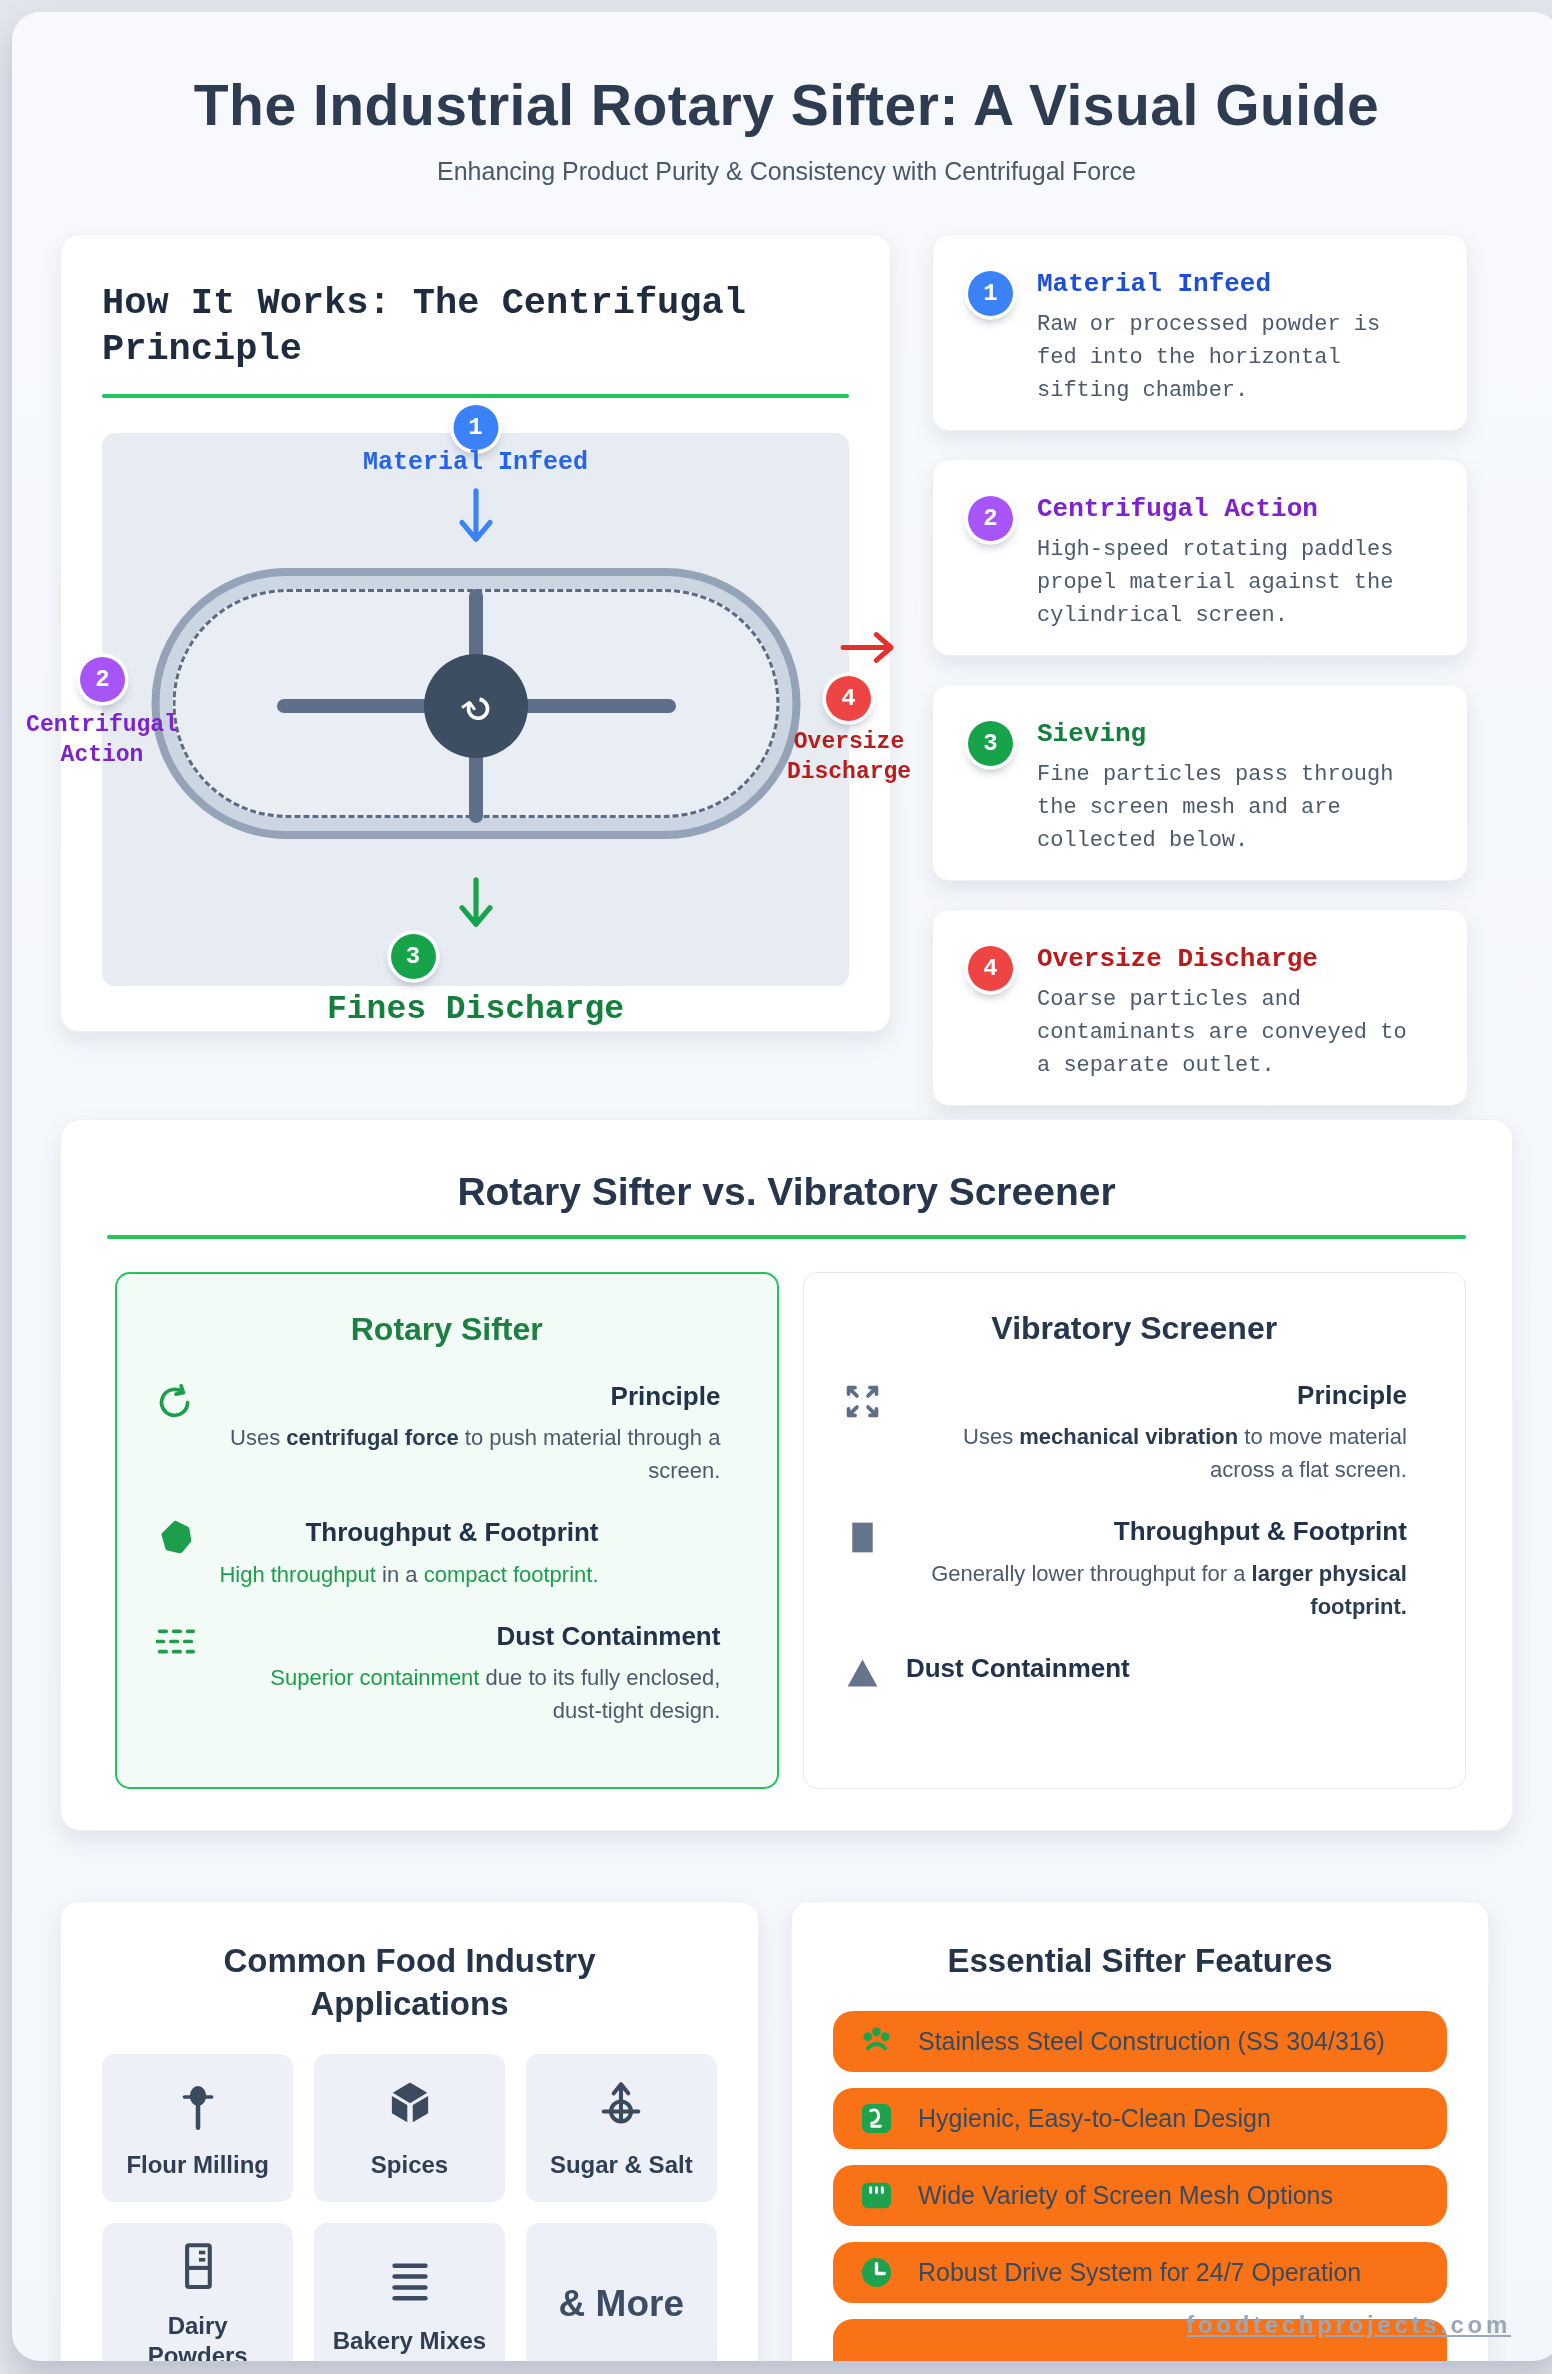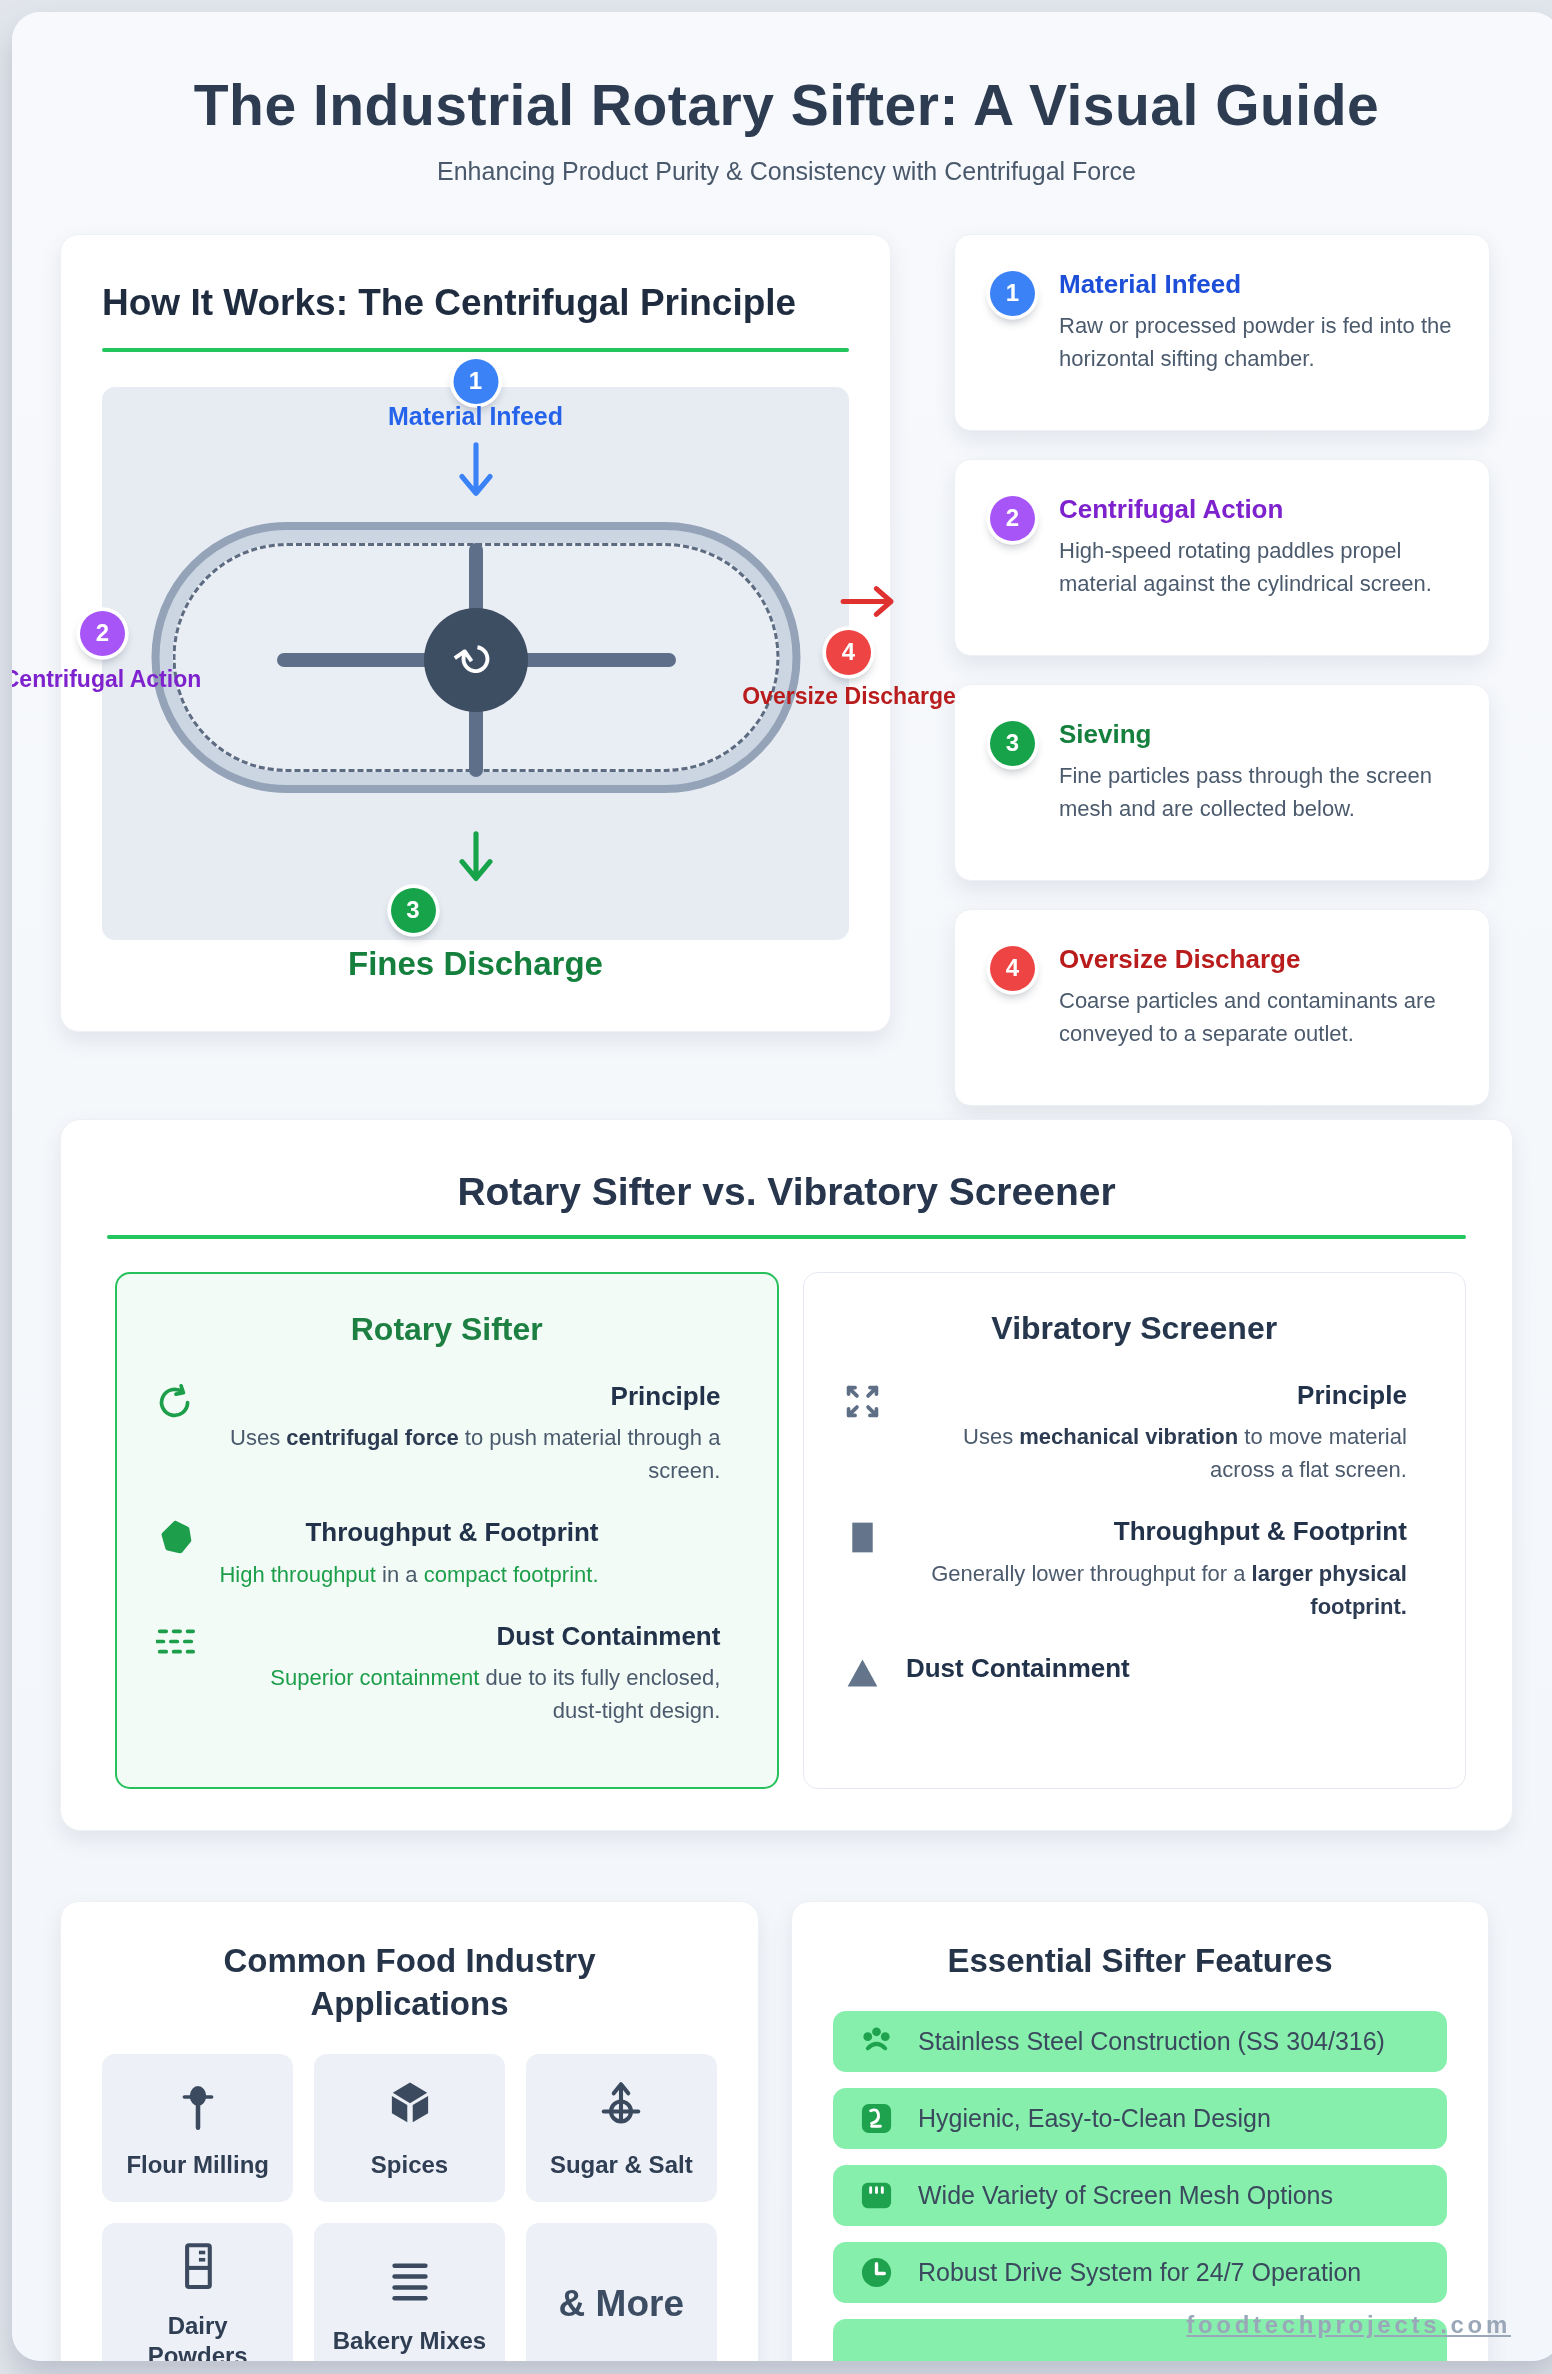--- a/index.html
+++ b/index.html
@@ -16,21 +16,21 @@
     overflow:hidden;box-sizing:border-box;padding:0 48px;
   }
   
   .h1{margin:61px 0 0;text-align:center;font-size:57px;line-height:1.15;
       font-weight:bold;color:#2e3c52;letter-spacing:0.5px;}
   .sub{margin:18.6px 0 0;text-align:center;font-size:25px;color:#49586b;}
   
   .card{background:#ffffff;border:0.9px solid #edf0f4;border-radius:18.6px;
         box-shadow:0 9.3px 20.4px rgba(110,122,145,.14);box-sizing:border-box;}
   
-  .top{display:grid;grid-template-columns:831px 536px;column-gap:63px;margin-top:48px;}
+  .top{display:grid;grid-template-columns:831px 536px;column-gap:41px;margin-top:48px;font-family:Liberation Mono, monospace;}
   .hiw{padding:41px;height:798px;}
   .hiw-h2{font-size:37px;font-weight:bold;color:#1f2c3f;line-height:1.25;margin:3.7px 0 22px;max-width:724px;}
   .rule{height:3.7px;background:#22c55e;border-radius:1.9px;}
   .diagram{position:relative;margin-top:35px;height:553px;background:#e7ecf3;border-radius:13px;}
   .badge{width:45px;height:45px;border-radius:50%;color:#fff;font-weight:bold;font-size:24px;
          display:flex;align-items:center;justify-content:center;
          box-shadow:0 0 0 3.7px #ffffff,0 5.6px 9.3px rgba(30,40,60,.30);box-sizing:border-box;}
   .b-blue{background:#3b82f6;}  .b-purple{background:#a855f7;}
   .b-green{background:#16a34a;} .b-red{background:#ef4444;}
   .d-abs{position:absolute;}
@@ -73,21 +73,21 @@
   
   .bottom{display:grid;grid-template-columns:699px 698px;column-gap:32px;margin-top:70px;align-items:start;}
   .sec-h2{margin:3.7px 0 28px;text-align:center;font-size:33px;font-weight:bold;color:#253449;line-height:1.3;}
   .apps{padding:35px 41px;}
   .tiles{display:grid;grid-template-columns:repeat(3,1fr);gap:20.4px;}
   .tile{background:#edf1f7;border-radius:13px;min-height:148px;display:flex;flex-direction:column;
         align-items:center;justify-content:center;gap:15px;padding:15px 7.4px;box-sizing:border-box;}
   .tile .lbl{font-weight:bold;font-size:24px;color:#2f3e53;text-align:center;line-height:1.25;max-width:156px;}
   .tile-more .lbl{font-size:37px;color:#3c4d63;max-width:186px;}
   .features{padding:35px 41px;}
-  .frow{background:#86efac;border-radius:13px;height:61px;display:flex;align-items:center;
+  .frow{background:#f97316;border-radius:20px;height:61px;display:flex;align-items:center;
         gap:24px;padding:0 26px;margin-bottom:16px;}
   .frow:last-child{margin-bottom:0;}
   .frow span.ftxt{font-size:25px;color:#3a495d;}
   .fic{flex:none;display:flex;align-items:center;}
   
   .footer{position:absolute;right:50px;bottom:22px;font-weight:bold;font-size:24px;
           color:#9aa7b8;letter-spacing:3.7px;text-decoration:underline;}
   svg{display:block;}
 </style>
 </head>

